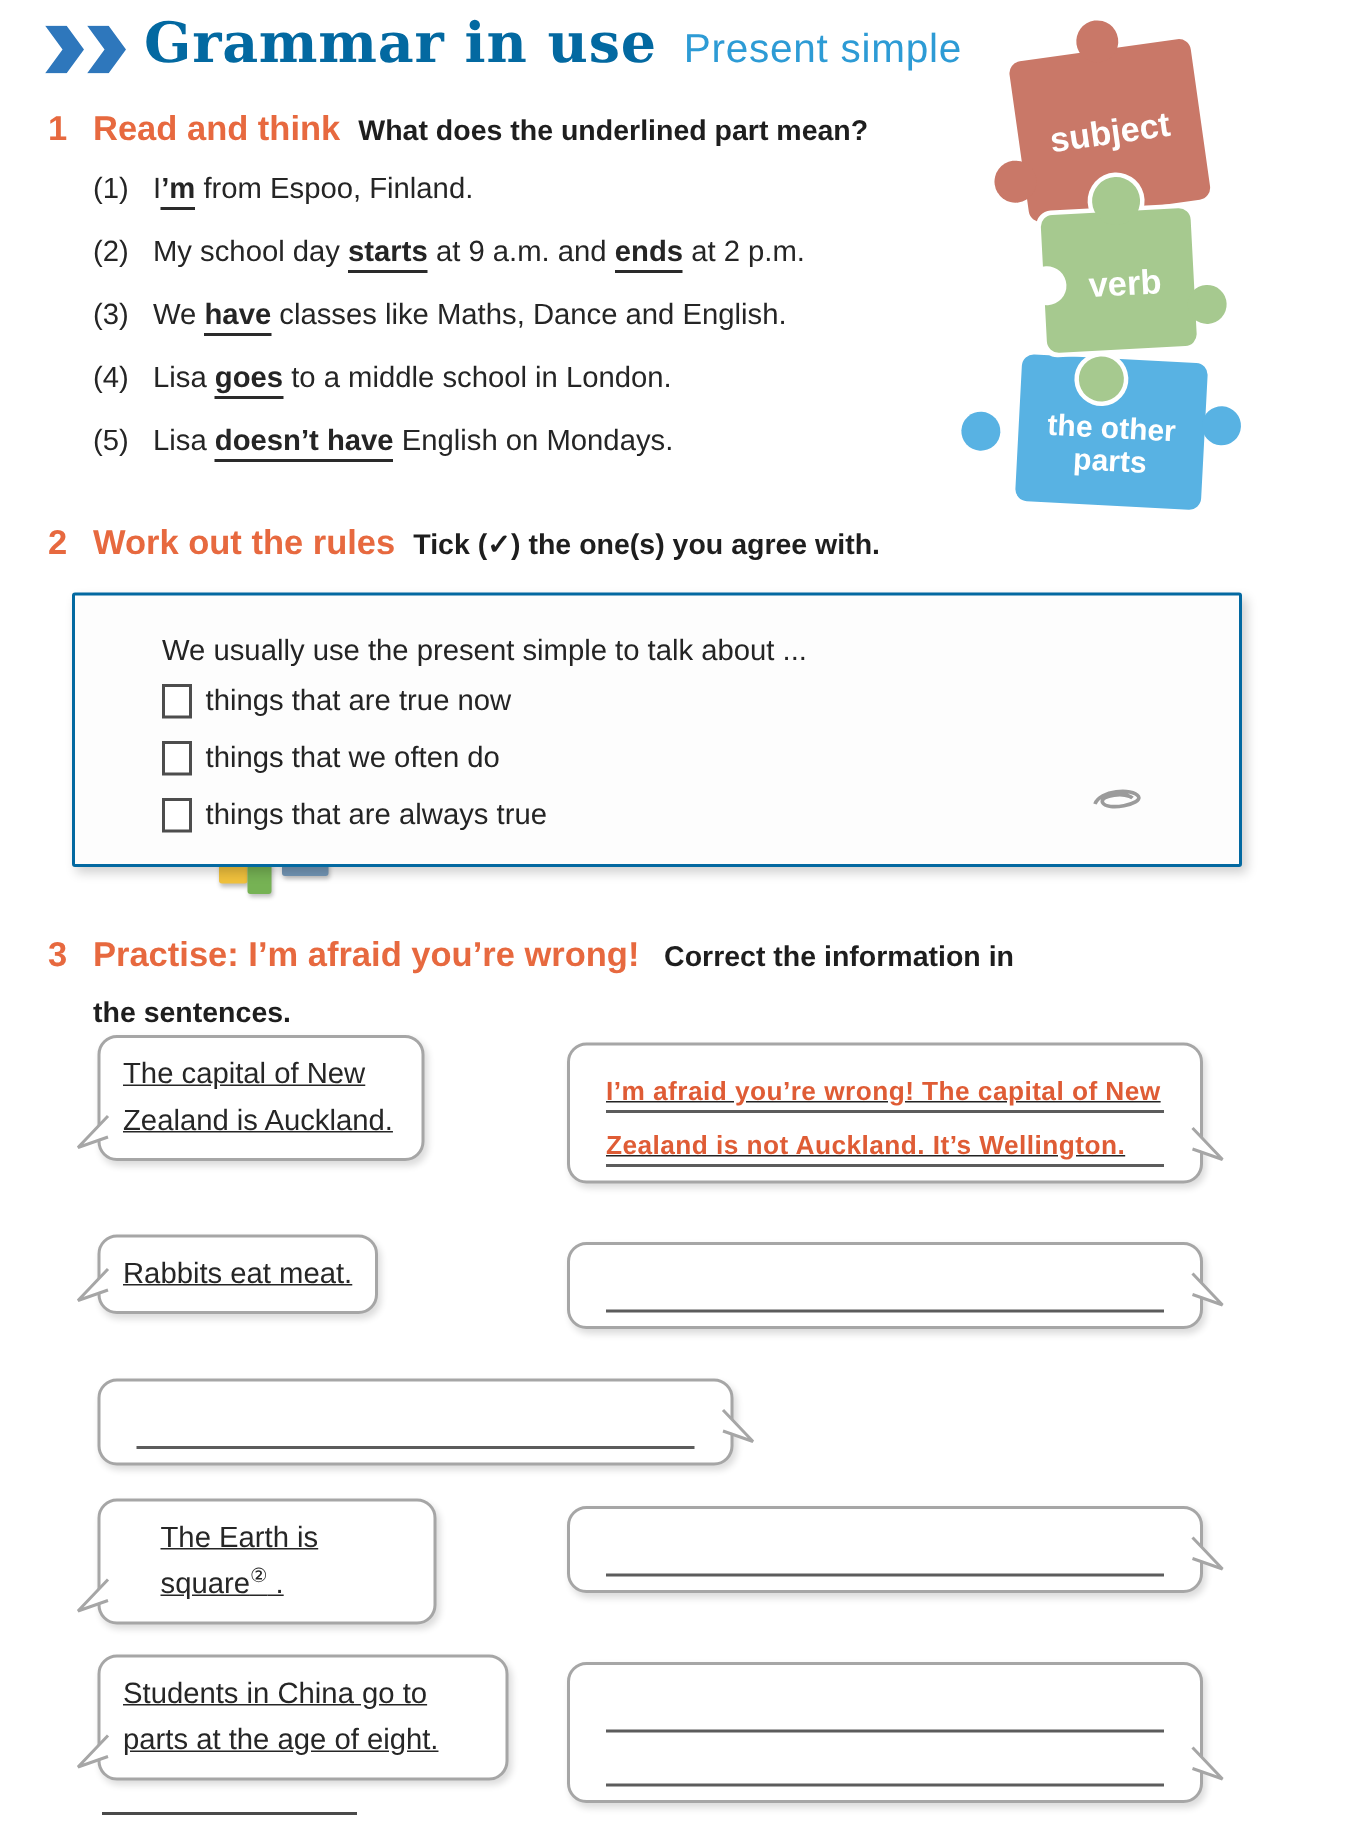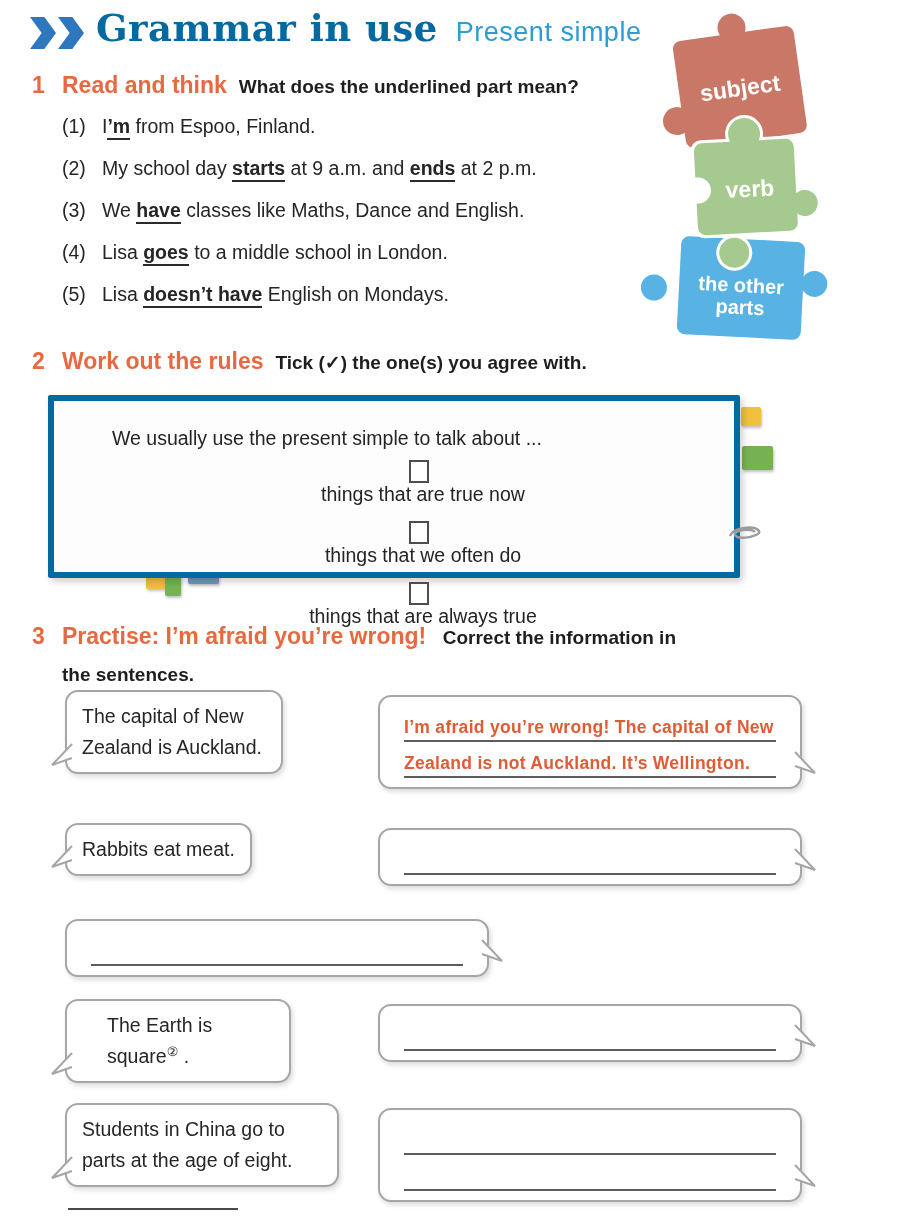--- a/index.html
+++ b/index.html
@@ -22,38 +22,38 @@
   .s1-item{display:flex;margin-bottom:19px;font-size:19.5px;color:#252525;}
   .item-number{width:40px;flex:none;}
   .u{font-weight:bold;border-bottom:2px solid #2a2a2a;padding-bottom:1px;}
   .cnum{font-size:13px;vertical-align:super;line-height:0;}
   
   #puzzle{position:absolute;left:630px;top:0;width:272px;height:348px;}
   #puzzle text{fill:#fff;font-weight:bold;font-family:"Liberation Sans",sans-serif;text-anchor:middle;}
   
   #board-wrap{position:absolute;left:48px;top:395px;width:692px;height:183px;}
   .marker{position:absolute;border-radius:2px;box-shadow:1px 2px 3px rgba(0,0,0,.25);}
-  .board{position:absolute;left:0;top:0;width:692px;height:183px;background:#fdfdfd;
-    border:6px solid #0369a1;border-radius:2px;box-shadow:3px 4px 7px rgba(0,0,0,.18);
+  .board{position:absolute;left:0;top:0;width:780px;height:183px;background:#fdfdfd;
+    border:2px solid #0369a1;border-radius:2px;box-shadow:3px 4px 7px rgba(0,0,0,.18);
     box-sizing:border-box;z-index:1;}
   .board-intro{font-size:19.5px;margin:26px 0 10px 58px;color:#242424;}
-  .rule-option{display:flex;align-items:center;margin:0 0 15px 58px;font-size:19.5px;color:#242424;flex-direction:column;}
+  .rule-option{display:flex;align-items:center;margin:0 0 15px 58px;font-size:19.5px;color:#242424;}
   .checkbox{width:16px;height:19px;border:2px solid #4d4d4d;background:#fff;margin-right:9px;flex:none;}
   #clip-icon{position:absolute;left:676px;top:127px;z-index:2;}
   .badge{position:absolute;left:524px;top:158px;z-index:3;height:35px;line-height:35px;
     background:#db5e3b;color:#fff;font-size:19.5px;font-weight:bold;padding:0 10px 0 17px;
     border-radius:17px 0 0 17px;white-space:nowrap;filter:drop-shadow(2px 3px 3px rgba(0,0,0,.25));}
   .badge::after{content:"";position:absolute;right:-22px;top:0;width:0;height:0;
     border-top:17.5px solid transparent;border-bottom:17.5px solid transparent;border-left:22px solid #db5e3b;}
   
   #s3-head{left:32px;top:618px;width:660px;}
   #pairs{position:absolute;left:65px;top:690px;width:737px;}
   .pair-row{display:flex;justify-content:space-between;align-items:flex-start;}
   .bubble{position:relative;background:#fff;border:2px solid #a6a6a6;border-radius:13px;
-    box-shadow:2px 3px 5px rgba(0,0,0,.14);box-sizing:border-box;}
+    box-shadow:2px 3px 5px rgba(0,0,0,.14);box-sizing:border-box;text-decoration:underline;}
   .stmt{padding:9px 15px;font-size:19.5px;line-height:31px;color:#262626;}
   .resp{width:424px;padding:9px 24px;display:flex;flex-direction:column;justify-content:space-evenly;margin-top:5px;}
   .ans-line{border-bottom:2px solid #5c5c5c;height:32px;display:flex;align-items:flex-end;
     font-size:17.5px;color:#df5c35;font-weight:bold;letter-spacing:.3px;padding-bottom:2px;}
   .tail{position:absolute;width:22px;height:24px;}
   .tail-left{left:-16px;bottom:5px;}
   .tail-right{right:-16px;bottom:12px;}
   
   #footnote-divider{position:absolute;left:68px;top:1208px;width:170px;border-top:2px solid #4a4a4a;}
 </style>

